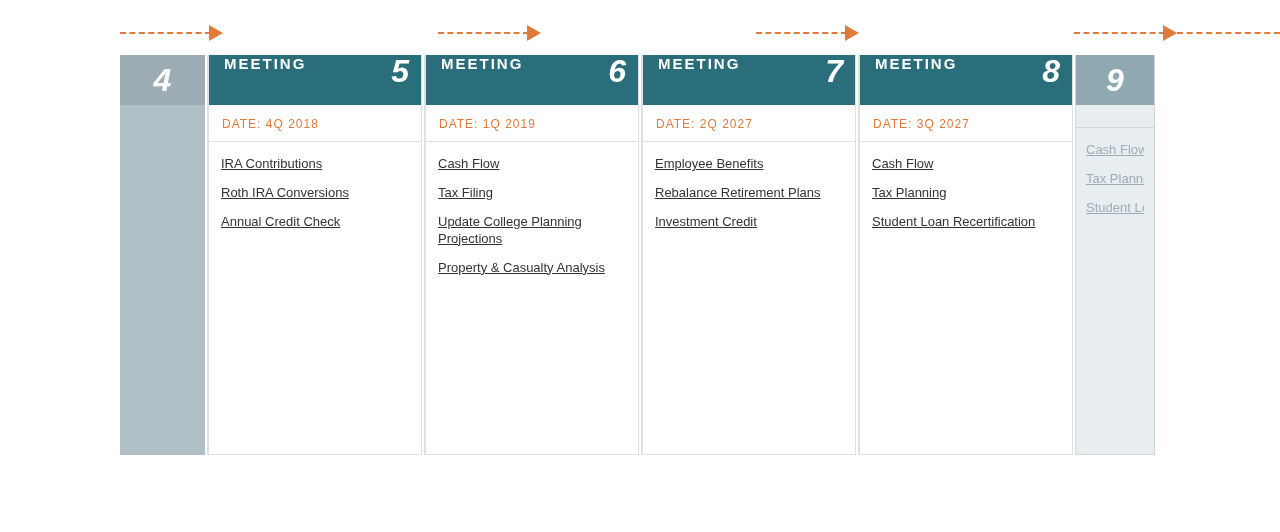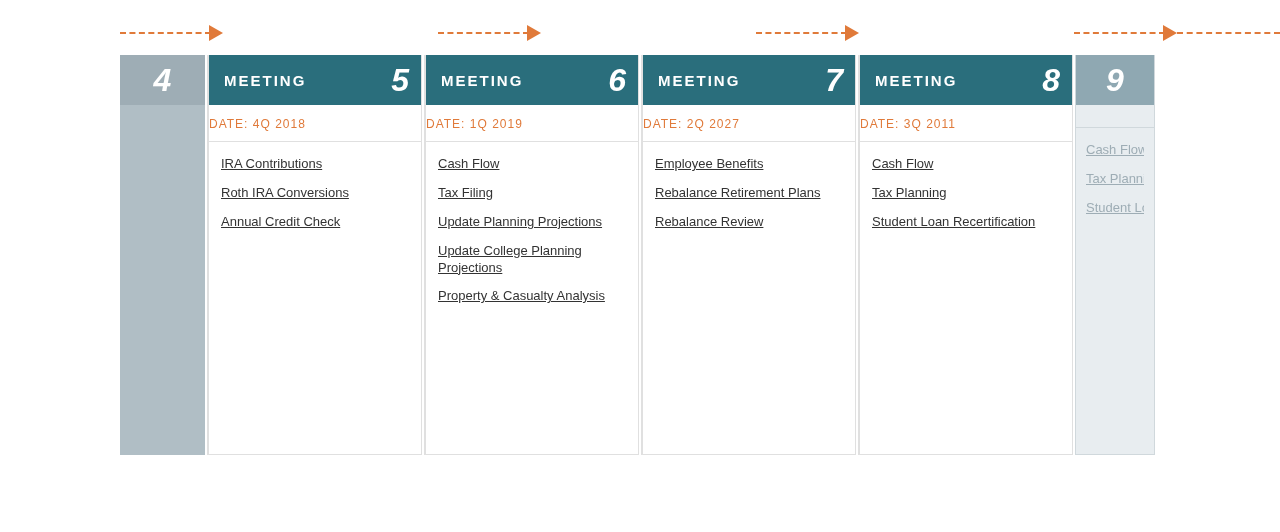--- a/index.html
+++ b/index.html
@@ -97,21 +97,21 @@
       border-top: none;
       flex-shrink: 0;
       position: relative;
       margin-left: 2px;
     }
 
     .meeting-header {
       background: #2a6e7c;
       height: 50px;
       display: flex;
-      align-items: center;
+      align-items: flex-start;
       justify-content: space-between;
       padding: 0 12px 0 16px;
     }
 
     .meeting-label {
       font-size: 15px;
       font-weight: 800;
       color: #fff;
       letter-spacing: 2px;
       font-family: 'Arial', sans-serif;
@@ -119,21 +119,21 @@
 
     .meeting-number {
       font-size: 32px;
       font-weight: bold;
       color: #fff;
       font-style: italic;
       line-height: 1;
     }
 
     .meeting-date {
-      padding: 12px 14px 10px 1px;
+      padding: 12px 14px 10px 14px;
       font-size: 12px;
       font-weight: 700;
       color: #e07a3a;
       letter-spacing: 1px;
       border-bottom: 1px solid #e0e0e0;
     }
 
     .meeting-date span {
       font-weight: 400;
       color: #e07a3a;
@@ -267,48 +267,47 @@
       <div class="meeting-header">
         <span class="meeting-label">MEETING</span>
         <span class="meeting-number">6</span>
       </div>
       <div class="meeting-date">
         <span>DATE:</span>&nbsp;<span>1Q 2019</span>
       </div>
       <div class="meeting-items">
         <div class="meeting-item">Cash Flow</div>
         <div class="meeting-item">Tax Filing</div>
-        <div class="meeting-item">Update Planning Projections</div>
         <div class="meeting-item">Update College Planning Projections</div>
         <div class="meeting-item">Property &amp; Casualty Analysis</div>
       </div>
     </div>
 
     <div class="meeting-card">
       <div class="meeting-header">
         <span class="meeting-label">MEETING</span>
         <span class="meeting-number">7</span>
       </div>
       <div class="meeting-date">
         <span>DATE:</span>&nbsp;<span>2Q 2027</span>
       </div>
       <div class="meeting-items">
         <div class="meeting-item">Employee Benefits</div>
         <div class="meeting-item">Rebalance Retirement Plans</div>
-        <div class="meeting-item">Rebalance Review</div>
+        <div class="meeting-item">Investment Credit</div>
       </div>
     </div>
 
     <div class="meeting-card">
       <div class="meeting-header">
         <span class="meeting-label">MEETING</span>
         <span class="meeting-number">8</span>
       </div>
       <div class="meeting-date">
-        <span>DATE:</span>&nbsp;<span>3Q 2011</span>
+        <span>DATE:</span>&nbsp;<span>3Q 2027</span>
       </div>
       <div class="meeting-items">
         <div class="meeting-item">Cash Flow</div>
         <div class="meeting-item">Tax Planning</div>
         <div class="meeting-item">Student Loan Recertification</div>
       </div>
     </div>
 
     <div class="meeting-card-right-partial">
       <div class="meeting-header">

